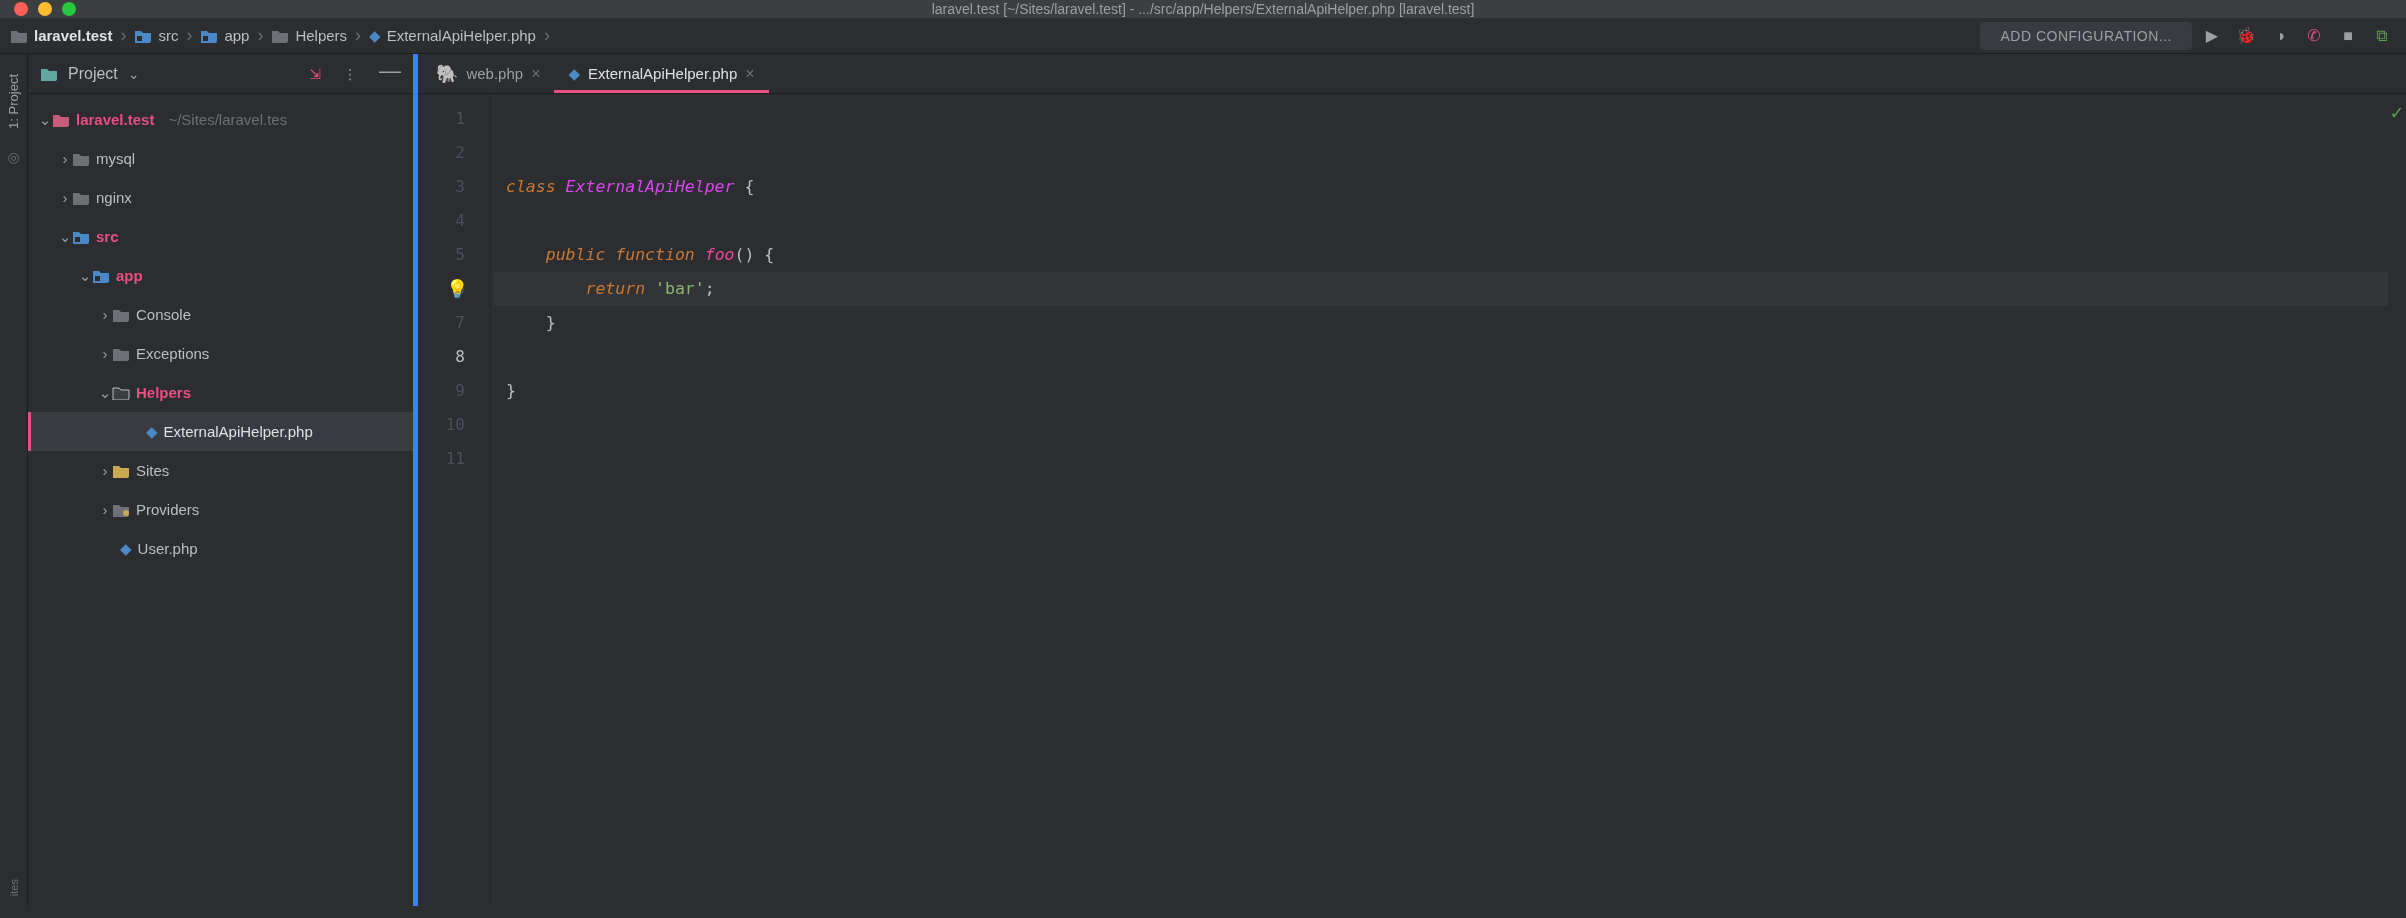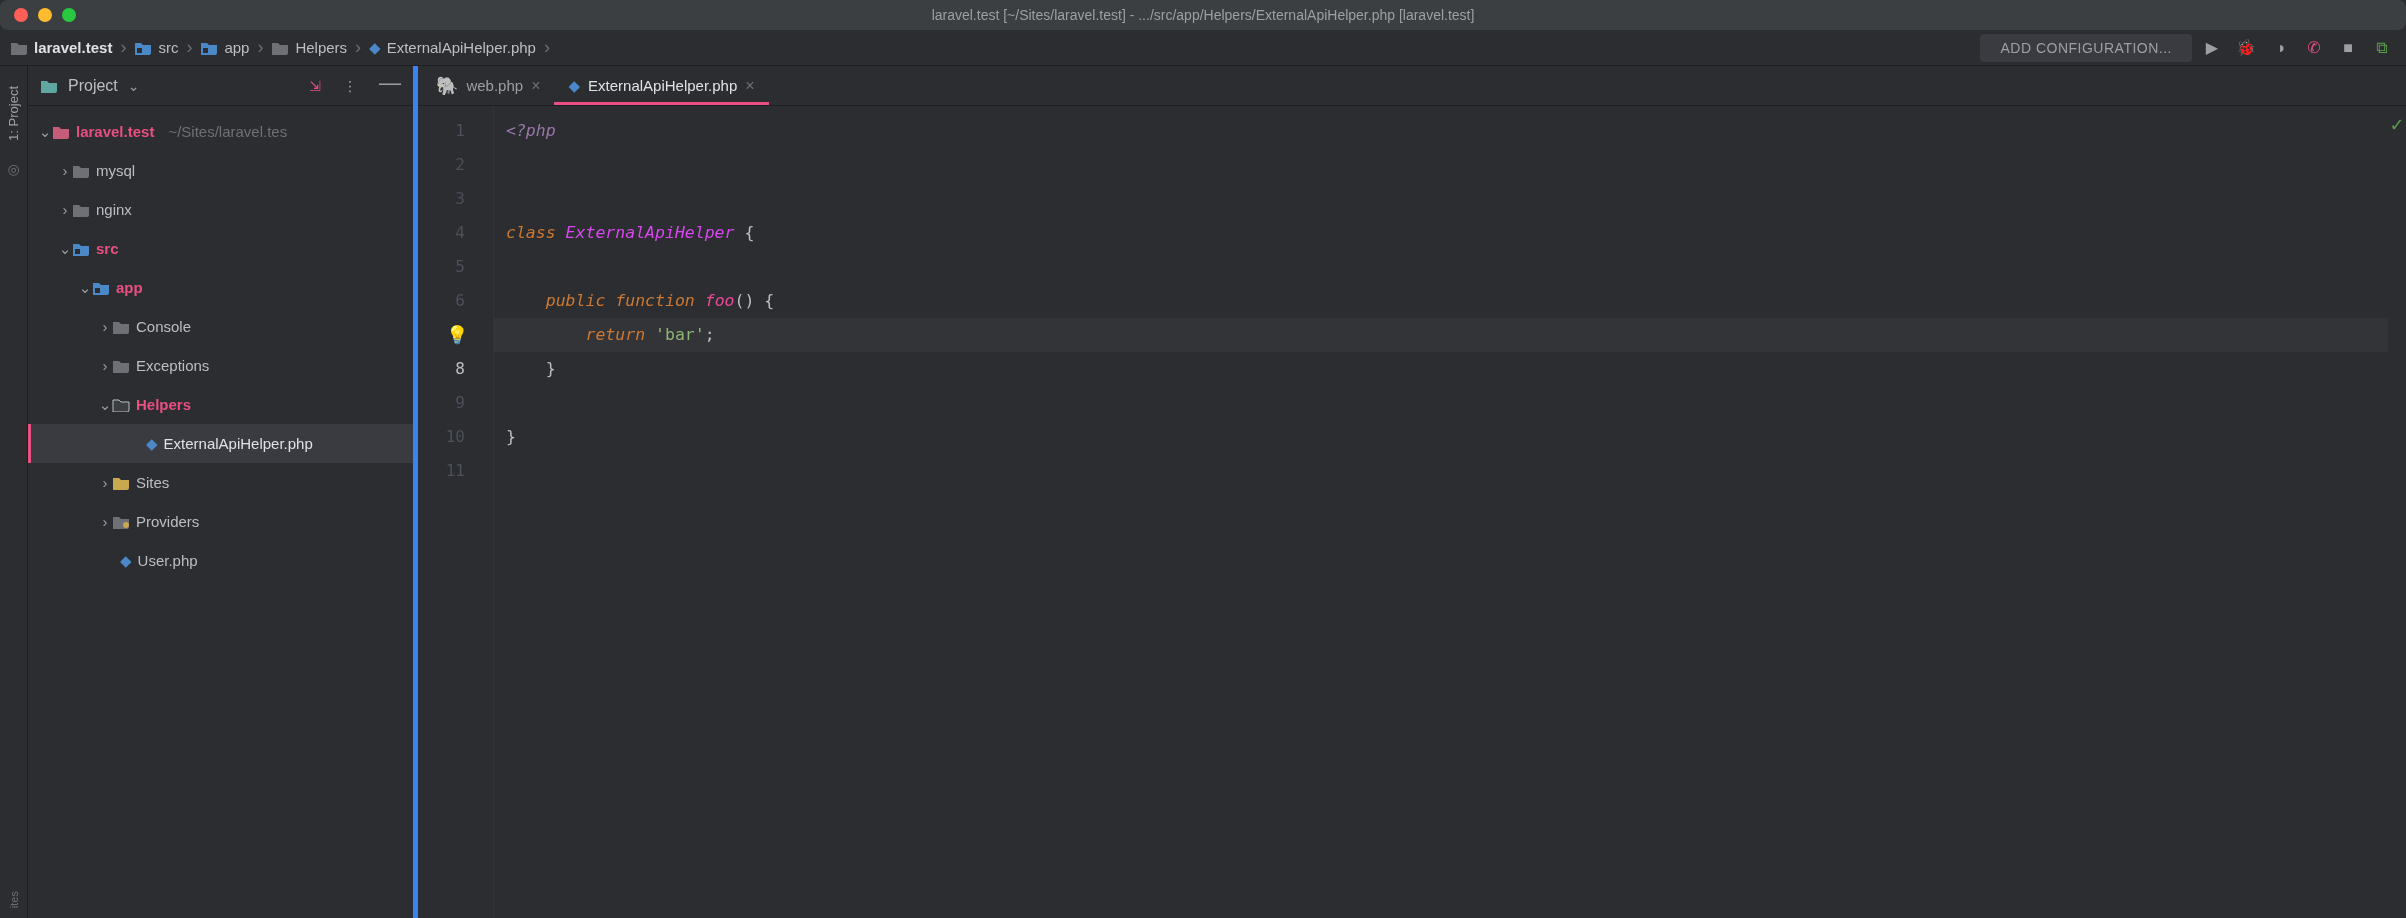--- a/index.html
+++ b/index.html
@@ -7,26 +7,25 @@
     font-family: -apple-system, BlinkMacSystemFont, "Segoe UI", sans-serif;
     background: #2b2d30;
     color: #bcbec4;
     font-size: 14px;
     overflow: hidden;
     width: 2406px;
     height: 918px;
   }
   
   .titlebar {
-    height: 30px;
+    height: 18px;
     background: #3c3f41;
     display: flex;
     align-items: center;
     position: relative;
-    border-radius: 8px;
   }
   .traffic-lights {
     display: flex;
     gap: 10px;
     padding-left: 14px;
   }
   .traffic-light { width: 14px; height: 14px; border-radius: 50%; }
   .tl-red { background: #ff5f57; }
   .tl-yellow { background: #febc2e; }
   .tl-green { background: #28c840; }
@@ -457,21 +456,20 @@
         <div class="gutter-line">4</div>
         <div class="gutter-line">5</div>
         <div class="gutter-line">6</div>
         <div class="gutter-line">7</div>
         <div class="gutter-line current">8</div>
         <div class="gutter-line">9</div>
         <div class="gutter-line">10</div>
         <div class="gutter-line">11</div>
       </div>
       <div class="code">
-        <div class="code-line"><span class="k-tag">&lt;?php</span></div>
         <div class="code-line"></div>
         <div class="code-line"></div>
         <div class="code-line"><span class="k-keyword">class</span><span class="k-class"> ExternalApiHelper</span><span class="k-brace"> {</span></div>
         <div class="code-line"></div>
         <div class="code-line">    <span class="k-keyword">public</span><span class="k-keyword"> function</span><span class="k-func"> foo</span><span class="k-brace">() {</span></div>
         <div class="code-line current" style="position:relative;">        <span class="bulb">💡</span><span class="k-keyword">return</span><span class="k-string"> 'bar'</span><span class="k-plain">;</span></div>
         <div class="code-line">    <span class="k-brace">}</span></div>
         <div class="code-line"></div>
         <div class="code-line"><span class="k-brace">}</span></div>
       </div>

